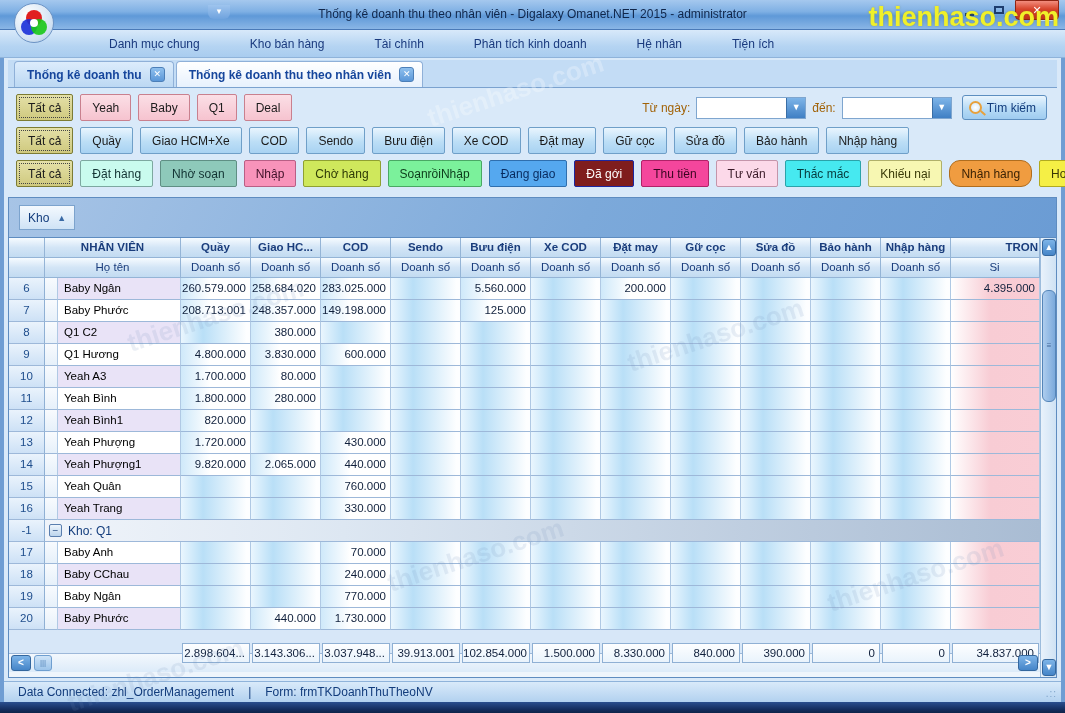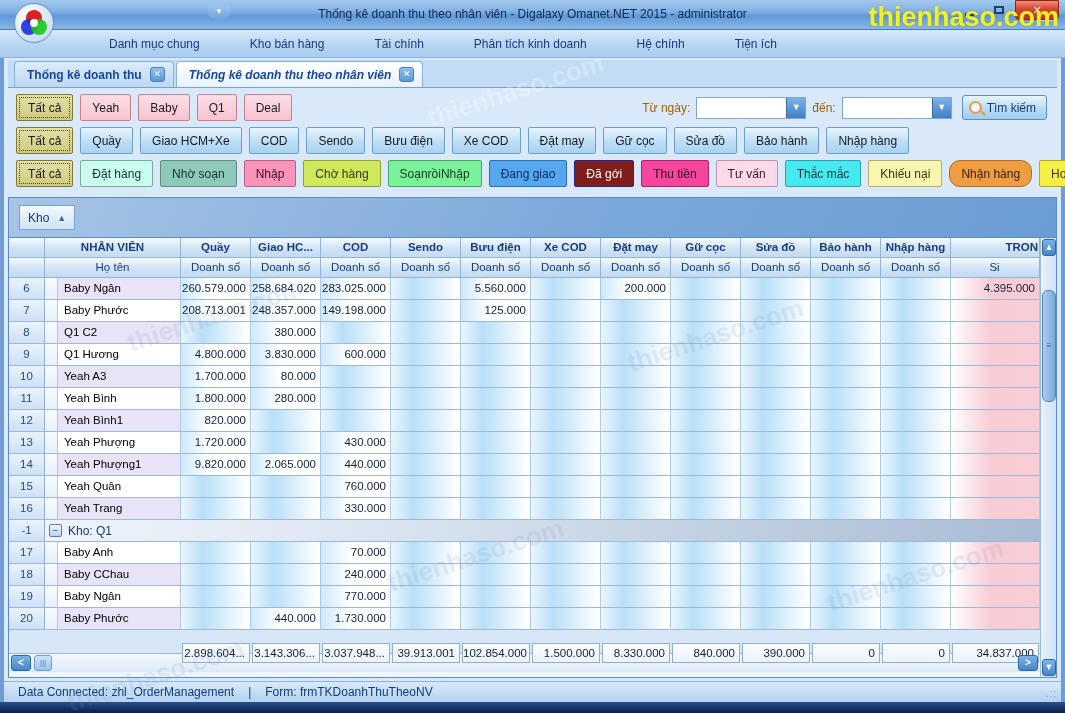--- a/index.html
+++ b/index.html
@@ -43,21 +43,21 @@
     background:linear-gradient(#d8e9fa,#b5d4f2 60%,#a9ccef);
     border-bottom:1px solid #8fb3da; display:flex; align-items:center; padding-left:95px; }
   .menu-item { color:#1a3a7e; padding:4px 14px; margin-right:22px; border-radius:3px; cursor:default; }
 
   
   #tabbar { position:absolute; left:4px; top:60px; width:1049px; height:28px;
     background:#c3dcf5; border-bottom:1px solid #7ba2cf; display:flex; align-items:flex-end; padding-left:6px; }
   .tab { height:26px; display:flex; align-items:center; padding:0 8px 0 12px;
     border:1px solid #8fb0d8; border-bottom:none; border-radius:4px 4px 0 0; margin-right:2px;
     background:linear-gradient(#dcecfc,#bcd8f3); color:#16469c; font-weight:bold; }
-  .tab.active { background:linear-gradient(#ffffff,#e7f1fd);font-style:italic; }
+  .tab.active { background:linear-gradient(#ffffff,#e7f1fd); }
   .tab-close { width:15px; height:15px; margin-left:8px; border-radius:3px;
     background:linear-gradient(#8fc0ee,#5b97d8); border:1px solid #4c7fb8;
     color:#fff; font-size:9px; line-height:13px; text-align:center; }
   #tabbar-close { position:absolute; right:6px; top:5px; width:17px; height:17px; border-radius:3px;
     background:linear-gradient(#eaf4fd,#c2dcf4); border:1px solid #7fa6cf;
     color:#1c3f77; font-size:10px; font-weight:bold; text-align:center; line-height:15px; }
 
   
   #filters { position:absolute; left:4px; top:88px; width:1049px; height:106px; background:#d9e9f9; }
   .frow { position:absolute; left:8px; display:flex; }
@@ -183,21 +183,21 @@
         </div>
     </div>
   </div>
   <div class="wm-yellow">thienhaso.com</div>
 
   <div id="menubar">
       <div class="menu-item">Danh mục chung</div>
       <div class="menu-item">Kho bán hàng</div>
       <div class="menu-item">Tài chính</div>
       <div class="menu-item">Phân tích kinh doanh</div>
-      <div class="menu-item">Hệ chính</div>
+      <div class="menu-item">Hệ nhân</div>
       <div class="menu-item">Tiện ích</div>
     </div>
 
   <div id="tabbar">
       <div class="tab">
         <span class="tab-label">Thống kê doanh thu</span>
         <span class="tab-close">✕</span>
       </div>
       <div class="tab active">
         <span class="tab-label">Thống kê doanh thu theo nhân viên</span>

